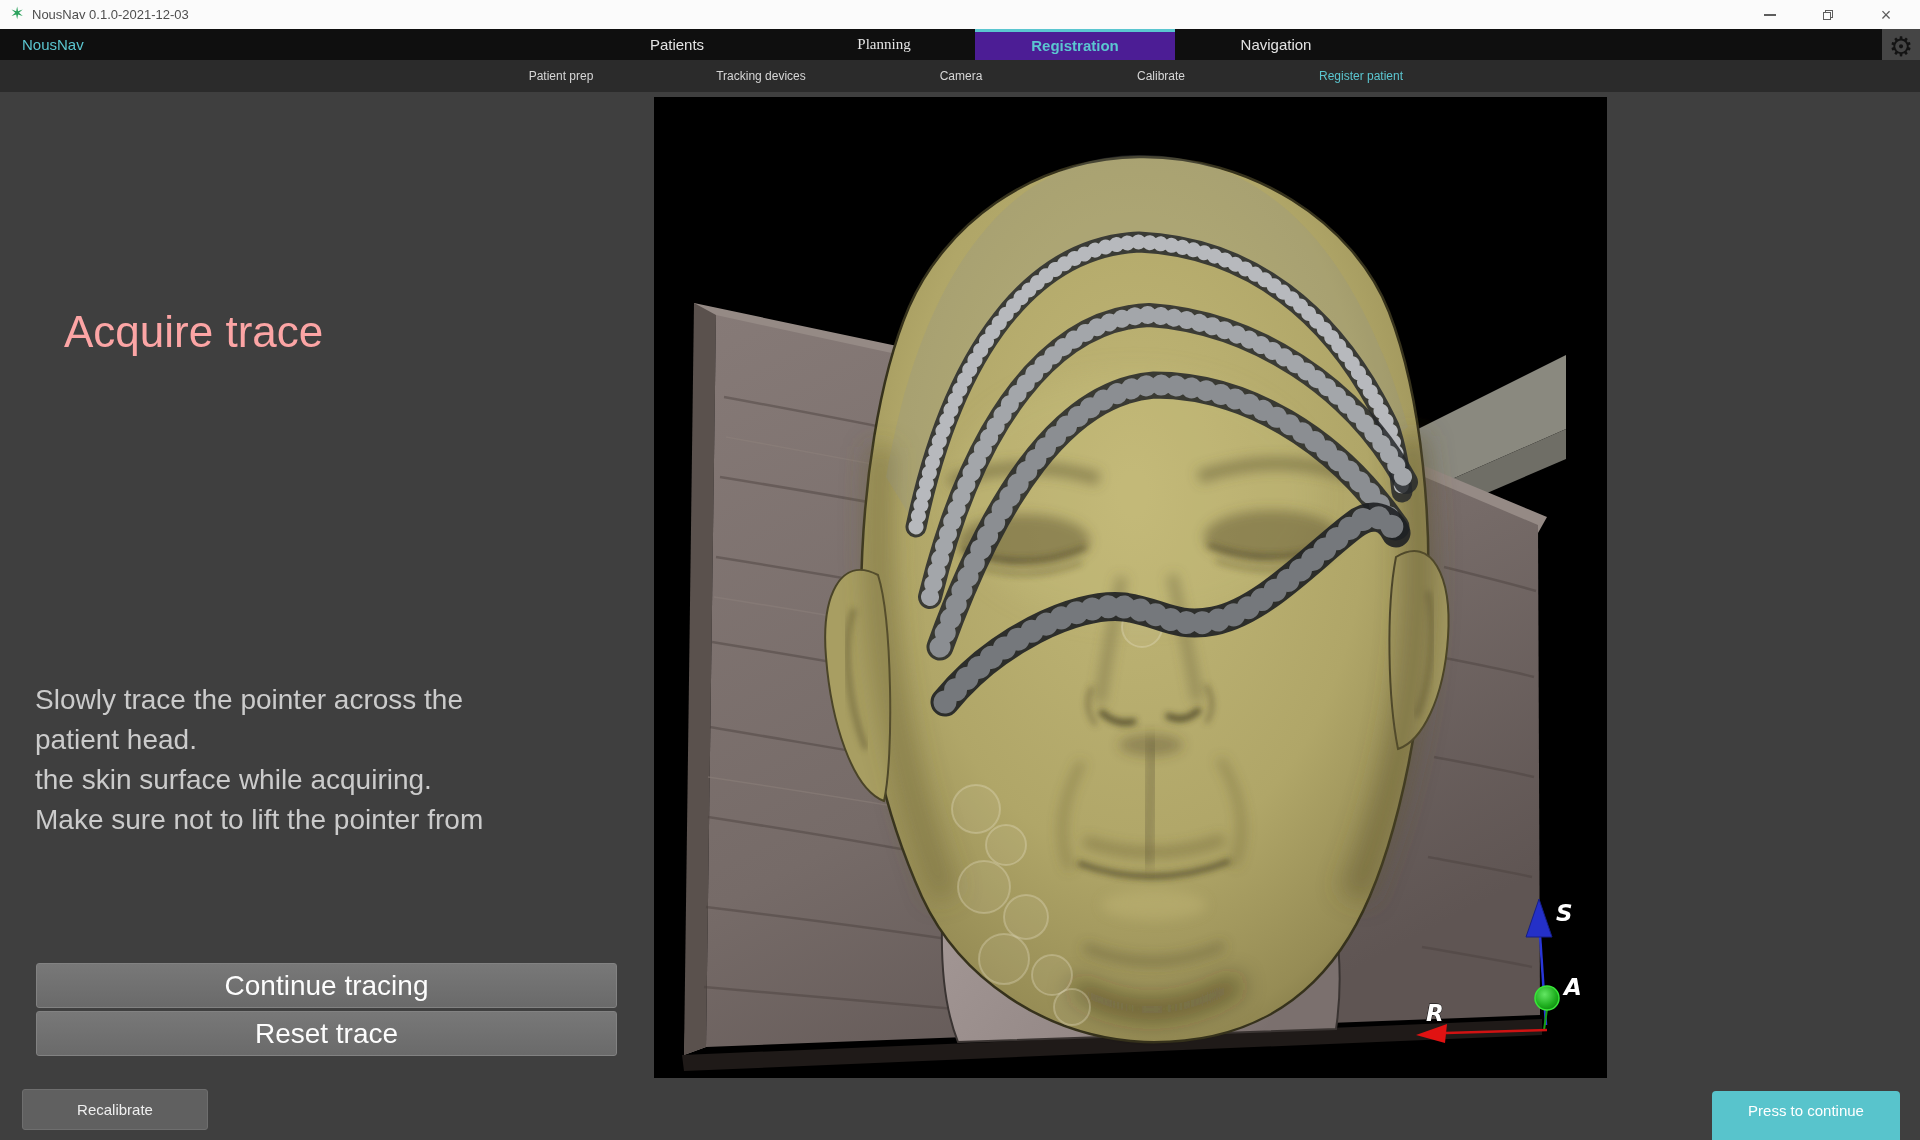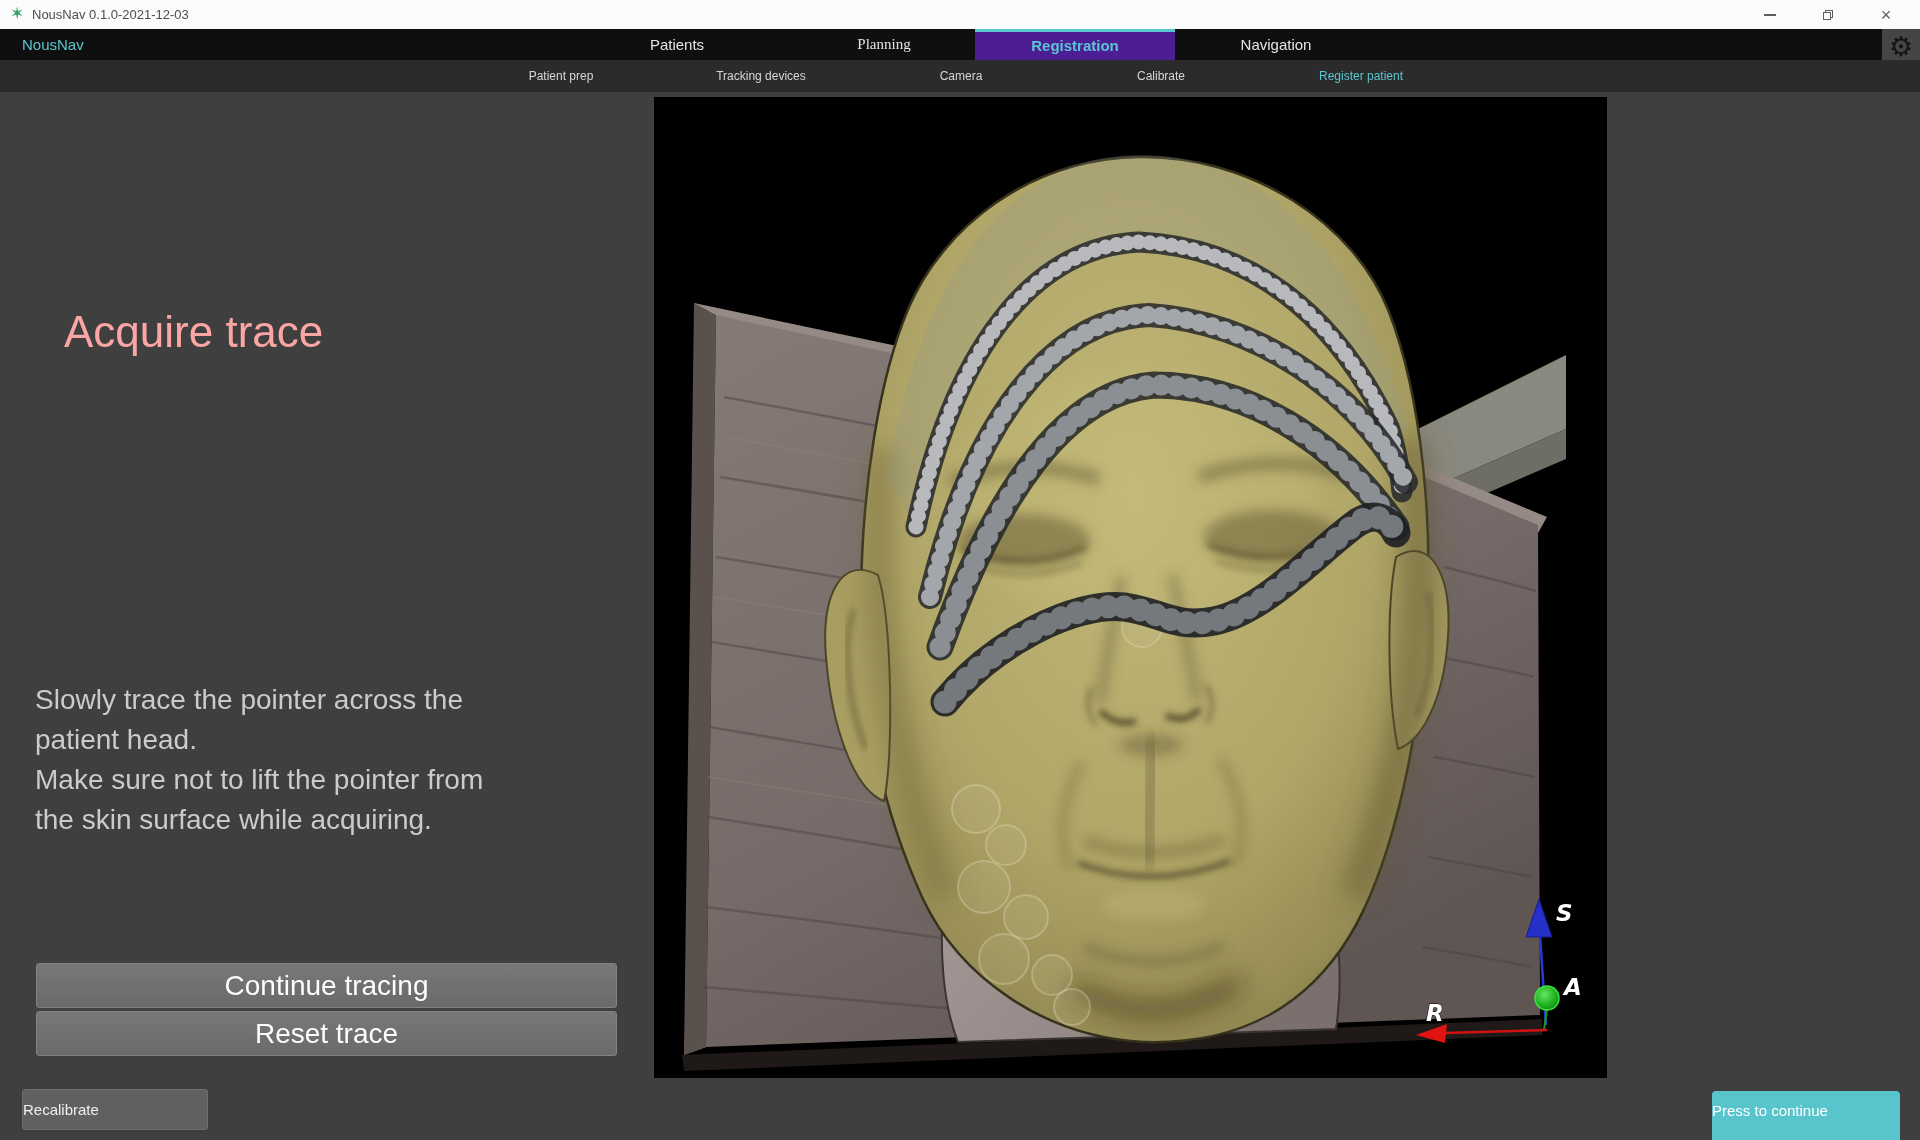--- a/index.html
+++ b/index.html
@@ -35,21 +35,21 @@
   .step.active{color:var(--accent,#5bc6d0);}
   
   .content{position:absolute;left:0;top:92px;width:1920px;height:1048px;background:#3f3f3f;}
   .page-title{position:absolute;left:35px;top:215px;font-size:44px;color:#fca5a5;letter-spacing:0px;margin-left:29px;}
   .instructions{position:absolute;left:35px;top:588px;font-size:28px;line-height:40px;color:#cbcbcb;}
   .panel-btn{position:absolute;left:36px;width:581px;height:45px;background:linear-gradient(#787878,#6a6a6a);
     border:1px solid #828282;border-radius:3px;color:#fdfdfd;font-size:28px;text-align:center;line-height:43px;cursor:default;
     font-family:"Liberation Sans","DejaVu Sans",sans-serif;}
   .btn-continue-tracing{top:871px;}
   .btn-reset-trace{top:919px;}
-  .footer-btn{position:absolute;border-radius:3px;text-align:left;cursor:default;font-family:"Liberation Sans","DejaVu Sans",sans-serif;}
+  .footer-btn{position:absolute;border-radius:3px;text-align:center;cursor:default;font-family:"Liberation Sans","DejaVu Sans",sans-serif;}
   .btn-recalibrate{left:22px;top:997px;width:186px;height:41px;background:#606060;border:1px solid #6e6e6e;color:#efefef;font-size:15px;line-height:39px;}
   .btn-press-continue{left:1712px;top:999px;width:188px;height:53px;background:var(--continue-button,#58c4cc);border:none;color:#ffffff;font-size:15px;line-height:40px;border-radius:4px;}
   
   .viewport3d{position:absolute;left:654px;top:5px;width:953px;height:981px;background:#000;}
   .axis-label{font-family:"DejaVu Sans","Liberation Sans",sans-serif;font-style:italic;font-weight:bold;font-size:23px;fill:#ffffff;paint-order:stroke;stroke:#000;stroke-width:1px;}
 </style>
 </head>
 <body>
 
 <div id="app">
@@ -88,22 +88,22 @@
   <div class="step" style="left:1061px;">Calibrate</div>
   <div class="step active" style="left:1261px;">Register patient</div>
 
   <div class="content">
 
     <div class="page-title">Acquire trace</div>
 
     <div class="instructions">
       <div>Slowly trace the pointer across the</div>
       <div>patient head.</div>
+      <div>the skin surface while acquiring.</div>
       <div>Make sure not to lift the pointer from</div>
-      <div>the skin surface while acquiring.</div>
     </div>
 
     <div class="panel-btn btn-reset-trace">Reset trace</div>
     <div class="panel-btn btn-continue-tracing">Continue tracing</div>
 
     <div class="footer-btn btn-recalibrate">Recalibrate</div>
     <div class="footer-btn btn-press-continue">Press to continue</div>
 
     <div class="viewport3d">
       <svg width="953" height="981" viewBox="0 0 953 981">

